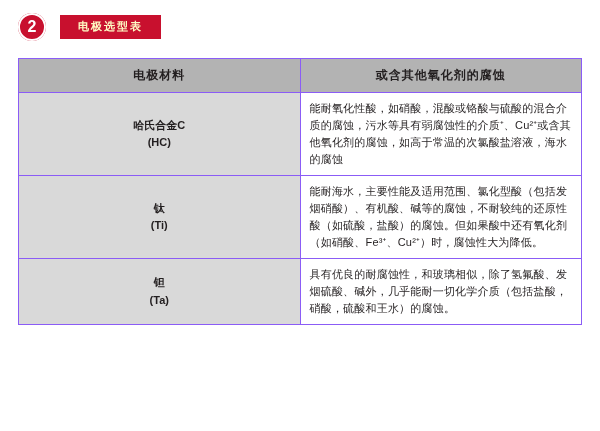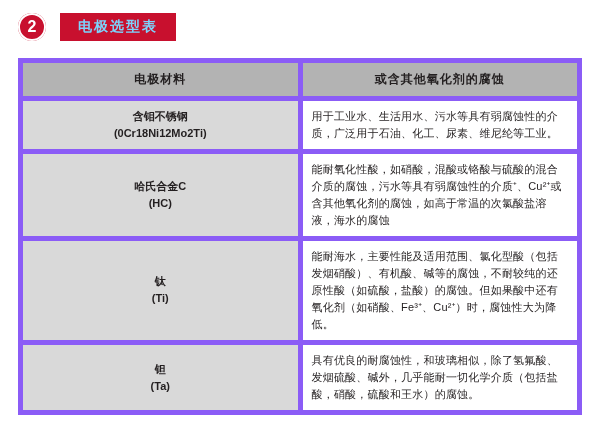--- a/index.html
+++ b/index.html
@@ -38,36 +38,36 @@
     font-weight: bold;
     display: flex;
     align-items: center;
     justify-content: center;
     box-shadow: 0 0 0 2px #ffffff inset;
     margin-right: 14px;
     flex: 0 0 auto;
   }
   .title-bar {
     background: #c8102e;
-    color: #7dd3fc;
-    font-size: 14px;
+    color: #fef9c3;
+    font-size: 11px;
     font-weight: bold;
     letter-spacing: 2px;
     padding: 5px 18px 6px 18px;
     line-height: 1.2;
   }
   
   table.spec {
     border-collapse: collapse;
     width: 564px;
     table-layout: fixed;
     border: 1px solid #9a9a9a;
   }
   table.spec th, table.spec td {
-    border: 5px solid #8b5cf6;
+    border: 1px solid #8b5cf6;
     vertical-align: middle;
     font-size: 11px;
     line-height: 1.55;
   }
   table.spec thead th {
     background: #b3b3b3;
     color: #231f20;
     font-size: 12px;
     font-weight: bold;
     text-align: center;
@@ -106,27 +106,20 @@
   <table class="spec">
     <thead>
       <tr>
         <th>电极材料</th>
         <th>或含其他氧化剂的腐蚀</th>
       </tr>
     </thead>
     <tbody>
       <tr>
         <td class="mat">
-          <span class="sub">含钼不锈钢</span>
-          <span class="sub">(0Cr18Ni12Mo2Ti)</span>
-        </td>
-        <td class="desc">用于工业水、生活用水、污水等具有弱腐蚀性的介质，广泛用于石油、化工、尿素、维尼纶等工业。</td>
-      </tr>
-      <tr>
-        <td class="mat">
           <span class="sub">哈氏合金C</span>
           <span class="sub">(HC)</span>
         </td>
         <td class="desc">能耐氧化性酸，如硝酸，混酸或铬酸与硫酸的混合介质的腐蚀，污水等具有弱腐蚀性的介质⁺、Cu²⁺或含其他氧化剂的腐蚀，如高于常温的次氯酸盐溶液，海水的腐蚀</td>
       </tr>
       <tr>
         <td class="mat">
           <span class="sub">钛</span>
           <span class="sub">(Ti)</span>
         </td>

